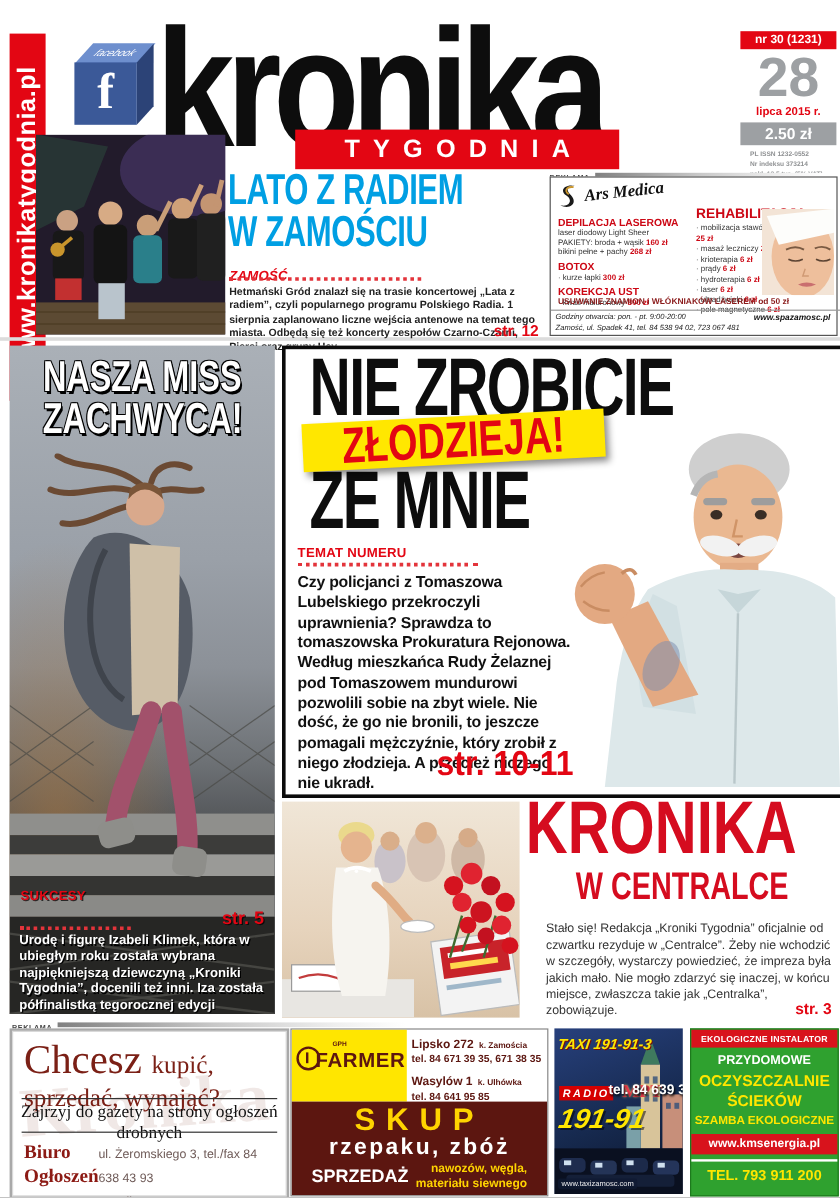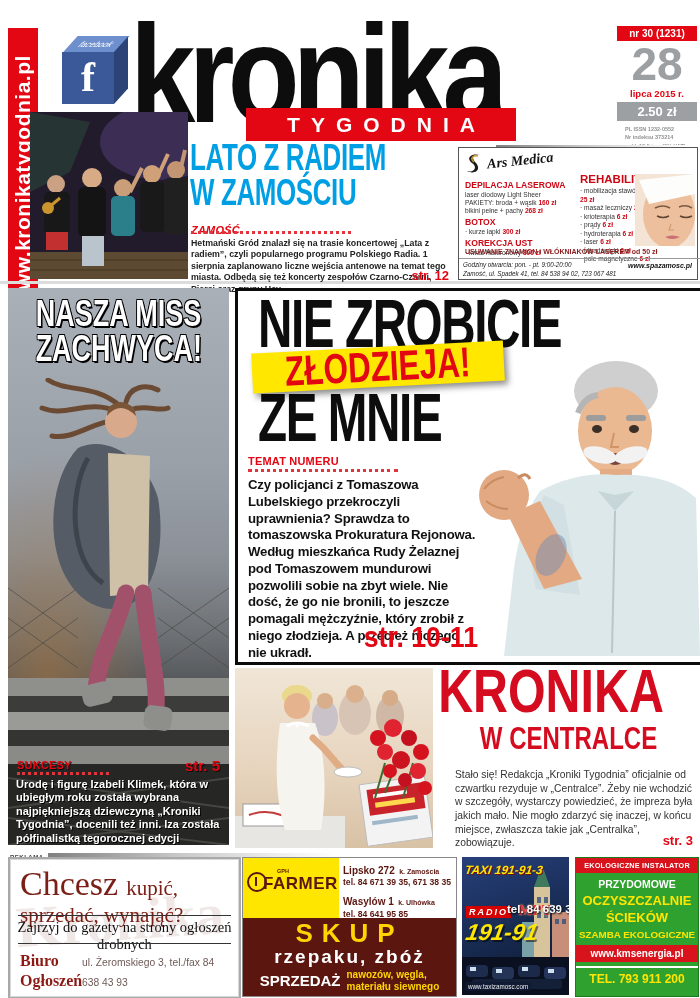--- a/index.html
+++ b/index.html
@@ -80,21 +80,21 @@
 
   
   .miss { position:absolute; left:8px; top:288px; width:221px; height:557px; overflow:hidden;
           background:
             radial-gradient(ellipse at 18% 72%, rgba(173,118,58,.55), rgba(173,118,58,0) 42%),
             linear-gradient(180deg,#aab0b7 0%,#9aa0a8 32%,#8c9198 48%,#6e7276 62%,#46484b 76%,#2c2d2f 100%); }
   .miss-headline { position:absolute; left:0; top:8px; width:221px; text-align:center;
                    color:#fff; font-weight:900; font-size:36px; line-height:0.98;
                    transform:scaleX(.75); transform-origin:center top;
                    text-shadow:2px 2px 0 #000, -1px -1px 0 #000, 1px -1px 0 #000, -1px 1px 0 #000; }
-  .miss-kicker { position:absolute; left:9px; top:471px; text-shadow:1px 1px 0 rgba(0,0,0,.7); }
+  .miss-kicker { position:absolute; left:9px; top:453px; text-shadow:1px 1px 0 rgba(0,0,0,.7); }
   .miss-dots { position:absolute; left:9px; top:484px; width:92px; }
   .miss-ref { position:absolute; right:9px; top:469px; color:#e30613; font-weight:900;
               font-size:15px; text-shadow:1px 1px 0 rgba(0,0,0,.7); }
   .miss-caption { position:absolute; left:8px; top:490px; width:206px; color:#fff;
                   font-weight:700; font-size:11px; line-height:1.22;
                   text-shadow:1px 1px 0 #000; }
 
   
   .main-box { position:absolute; left:235px; top:288px; width:462px; height:371px;
               border:3px solid #0b0b0b; background:#fff; }
@@ -165,21 +165,21 @@
   .ad2-loc { font-size:10px; font-weight:900; }
   .ad2-suf { font-size:7px; font-weight:800; }
   .ad2-tel { font-size:8.6px; font-weight:800; margin-bottom:3px; }
   .ad2-maroon { position:absolute; left:0; top:60px; width:213px; height:78px; background:#5c1610;
                 text-align:center; }
   .ad2-skup { color:#ffd400; font-weight:900; font-size:26px; letter-spacing:9px; line-height:1.05;
               margin-top:2px; }
   .ad2-skup2 { color:#ffffff; font-weight:900; font-size:19px; letter-spacing:2px; line-height:1.05; }
   .ad2-row { display:flex; justify-content:center; align-items:center; gap:6px; margin-top:2px; }
   .ad2-sprzedaz { color:#fff; font-weight:900; font-size:15px; }
-  .ad2-items { color:#ffd400; font-weight:800; font-size:10px; text-align:left; line-height:1.15; }
+  .ad2-items { color:#ffd400; font-weight:800; font-size:10px; text-align:right; line-height:1.15; }
 
   .ad3 { position:absolute; left:462px; top:857px; width:107px; height:138px; overflow:hidden;
          background:linear-gradient(160deg,#27407c 0%,#16294e 55%,#0b152b 100%); }
   .ad3-logo { position:absolute; left:3px; top:6px; color:#ffe600; font-weight:900;
               font-style:italic; font-size:12px; transform:skewX(-8deg); white-space:nowrap;
               text-shadow:1px 1px 0 #7a0c0c; }
   .ad3-radio-row { position:absolute; left:4px; top:44px; }
   .ad3-radio { background:#d60000; color:#fff; font-style:italic; font-weight:900; font-size:9px;
                padding:1px 3px; letter-spacing:2px; }
   .ad3-mpt { color:#e8394a; font-family:"Liberation Serif", serif; font-weight:700; font-size:15px;

